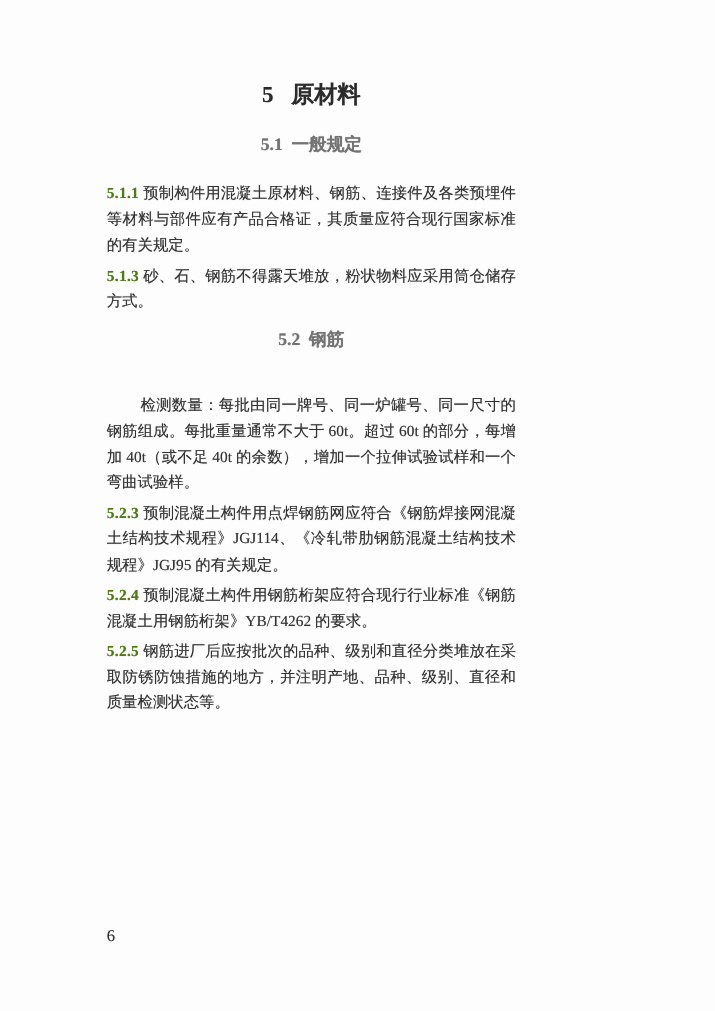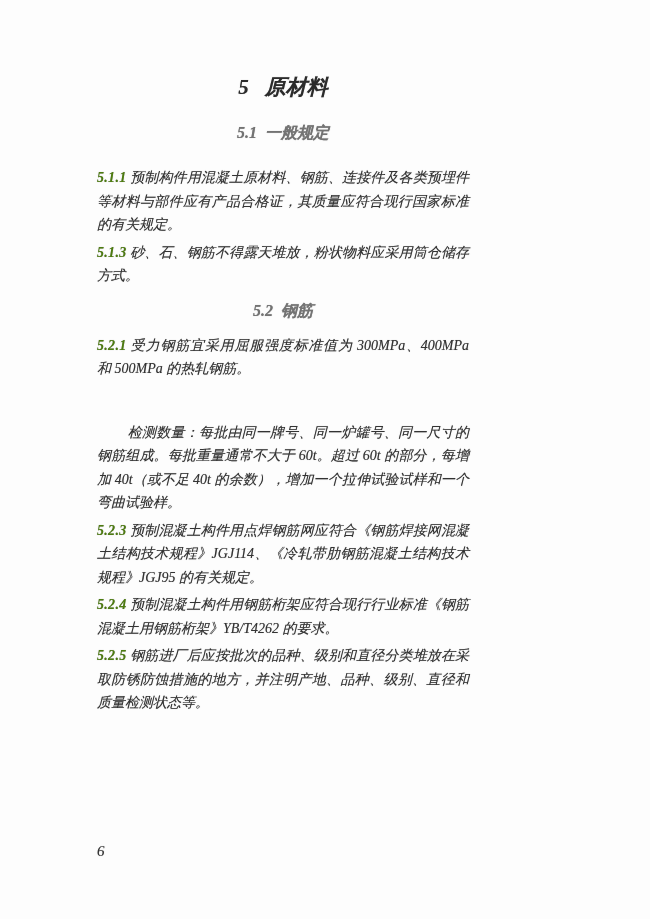--- a/index.html
+++ b/index.html
@@ -9,21 +9,20 @@
     background: #fdfdfd;
     overflow: hidden;
     font-family: "Liberation Serif", "DejaVu Serif", serif;
     color: #333;
   }
   .page {
     position: relative;
     width: 566px; height: 919px;
     padding: 76px 97px 0 97px;
     text-shadow: 0 0 0.7px rgba(45,45,45,0.5);
-    font-style: italic;
   }
   .chapter-heading {
     text-align: center;
     font-size: 21px; font-weight: bold; line-height: 1;
     margin: 0 0 27px 0;
     font-family: "Liberation Sans", "DejaVu Sans", sans-serif;
     color: #2b2b2b;
   }
   .chapter-heading .num {
     font-family: "Liberation Serif", "DejaVu Serif", serif;
@@ -65,21 +64,20 @@
 
   <h2 class="section-heading"><span class="num">5.1</span><span>一般规定</span></h2>
 
   <p class="clause"><b class="cnum">5.1.1</b> <span>预制构件用混凝土原材料、钢筋、连接件及各类预埋件等材料与部件应有产品合格证，其质量应符合现行国家标准的有关规定。</span></p>
 
 
   <p class="clause"><b class="cnum">5.1.3</b> <span>砂、石、钢筋不得露天堆放，粉状物料应采用筒仓储存方式。</span></p>
 
   <h2 class="section-heading second"><span class="num">5.2</span><span>钢筋</span></h2>
 
-  <p class="clause"><b class="cnum">5.2.1</b> <span>受力钢筋宜采用屈服强度标准值为 300MPa、400MPa 和 500MPa 的热轧钢筋。</span></p>
 
 
   <p class="clause indent"><span>检测数量：每批由同一牌号、同一炉罐号、同一尺寸的钢筋组成。每批重量通常不大于 60t。超过 60t 的部分，每增加 40t（或不足 40t 的余数），增加一个拉伸试验试样和一个弯曲试验样。</span></p>
 
 
   <p class="clause"><b class="cnum">5.2.3</b> <span>预制混凝土构件用点焊钢筋网应符合《钢筋焊接网混凝土结构技术规程》JGJ114、《冷轧带肋钢筋混凝土结构技术规程》JGJ95 的有关规定。</span></p>
 
   <p class="clause"><b class="cnum">5.2.4</b> <span>预制混凝土构件用钢筋桁架应符合现行行业标准《钢筋混凝土用钢筋桁架》YB/T4262 的要求。</span></p>
 
   <p class="clause"><b class="cnum">5.2.5</b> <span>钢筋进厂后应按批次的品种、级别和直径分类堆放在采取防锈防蚀措施的地方，并注明产地、品种、级别、直径和质量检测状态等。</span></p>

